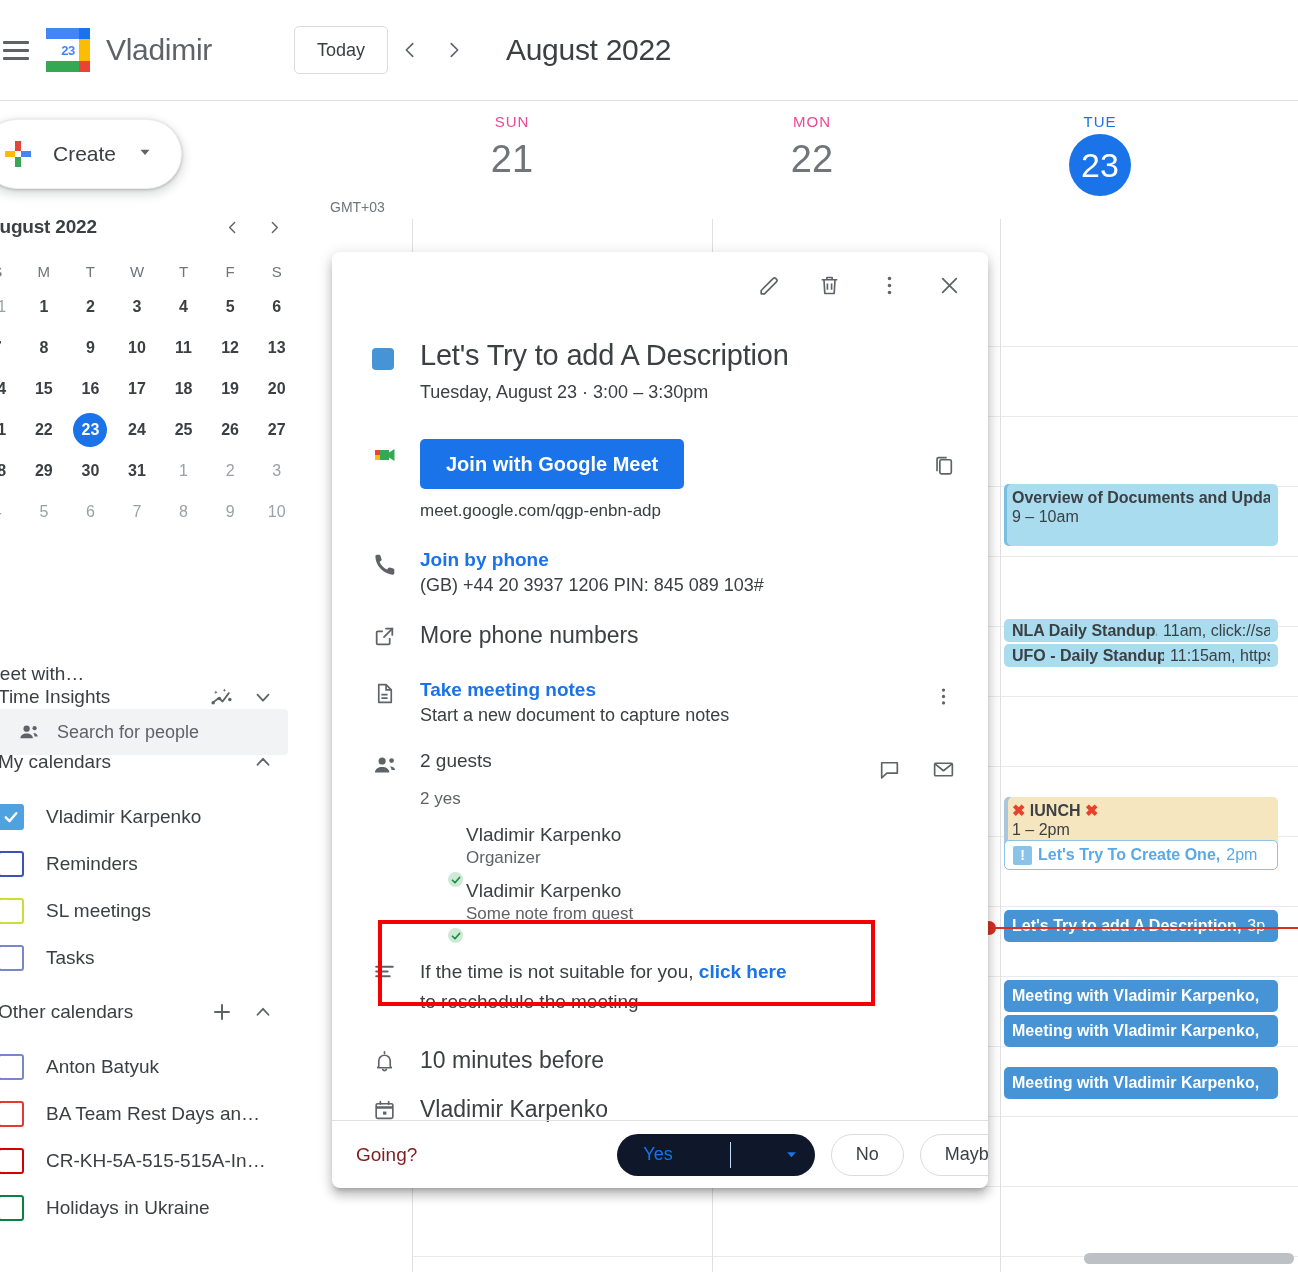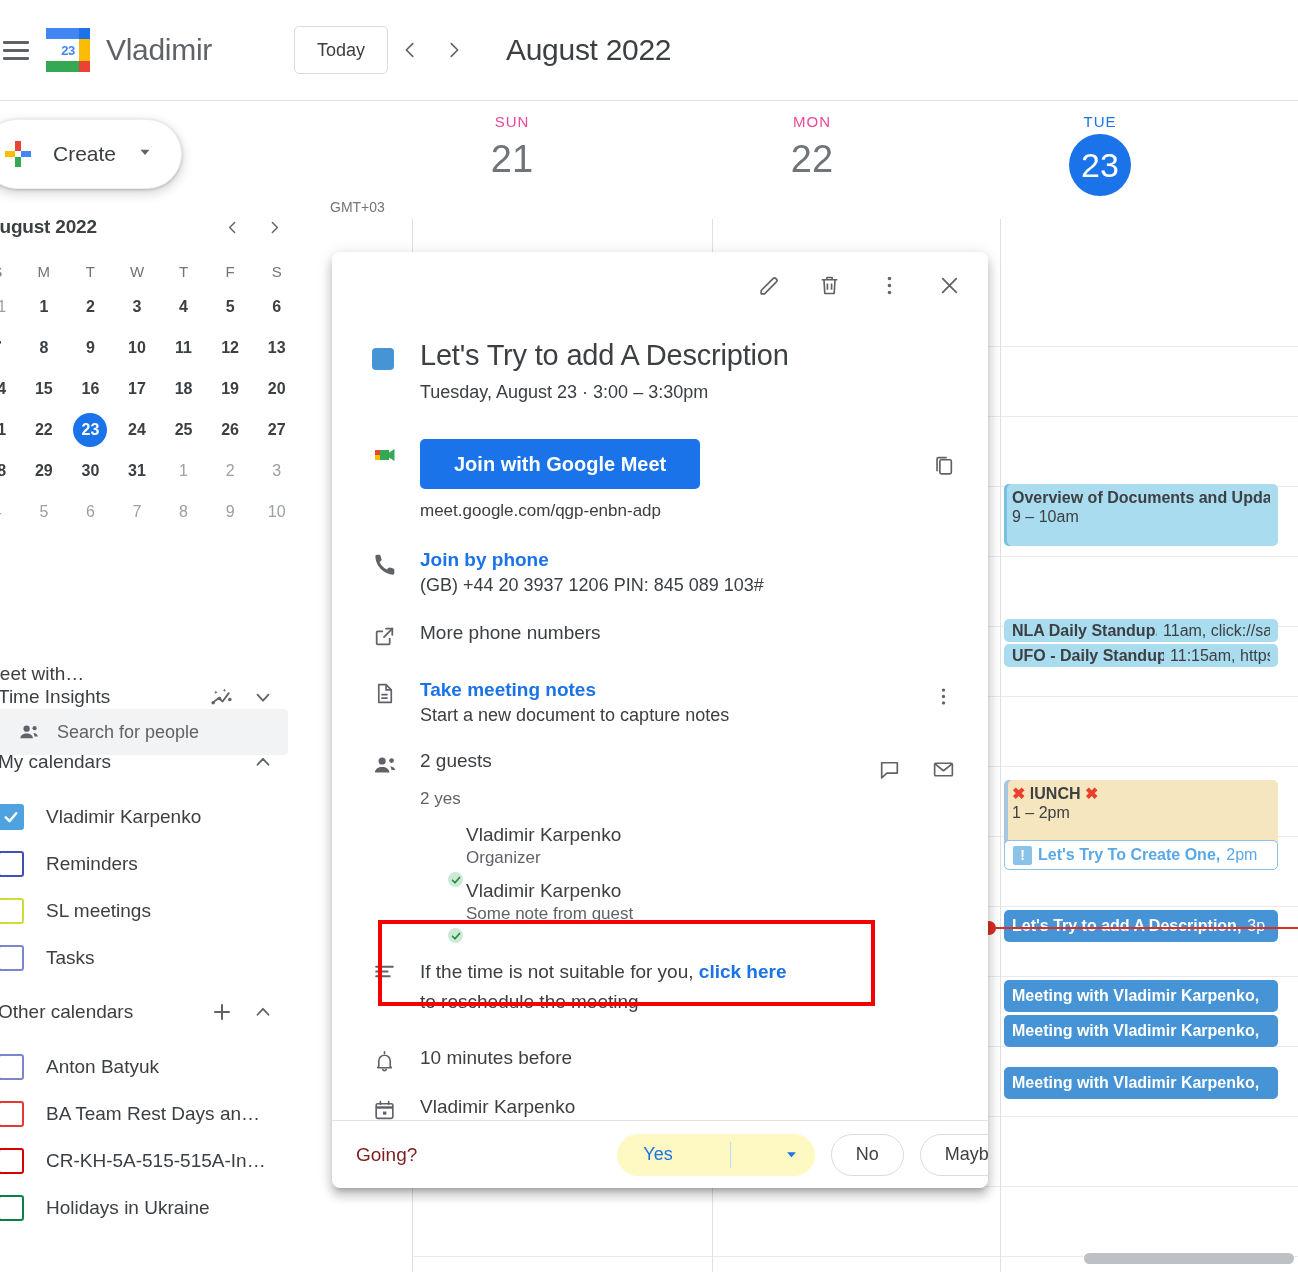--- a/index.html
+++ b/index.html
@@ -156,46 +156,46 @@
     color: #5f6368; cursor: pointer; }
   .pu-body { position: absolute; left: 0; top: 62px; width: 656px; height: 806px; padding: 0 28px 0 40px; }
   .row { display: flex; }
   .rico { width: 48px; flex: 0 0 48px; display: flex; justify-content: flex-start;
     color: #5f6368; padding-top: 2px; }
   .rtxt { flex: 1 1 auto; min-width: 0; }
   .ev-color { width: 22px; height: 22px; border-radius: 4px; background: #4694d6; margin-top: 10px; }
   .ev-title { font-size: 29px; color: #3c4043; letter-spacing: -0.2px; line-height: 38px; }
   .ev-when { font-size: 18px; color: #3c4043; margin-top: 8px; }
   .meet-btn { display: inline-flex; align-items: center; justify-content: center;
-    height: 50px; padding: 0 34px; border-radius: 5px; background: #1a73e8; color: #fff;
+    height: 50px; padding: 0 26px; border-radius: 5px; background: #1a73e8; color: #fff;
     font-size: 20px; font-weight: 700; cursor: pointer; font-family: inherit; border: 0; }
   .meet-link { font-size: 17px; color: #3c4043; margin-top: 12px; }
   .lnk { color: #1a73e8; font-size: 19px; font-weight: 700; cursor: pointer; }
   .sub { font-size: 18px; color: #3c4043; margin-top: 4px; }
-  .plain { font-size: 19px; color: #3c4043; }
+  .plain { font-size: 23px; color: #3c4043; }
   .guest-count { font-size: 19px; color: #3c4043; }
   .guest-yes { font-size: 17px; color: #5f6368; margin-top: 17px; }
   .guest { display: flex; align-items: center; margin-top: 12px; }
   .ava { width: 40px; height: 40px; border-radius: 50%; position: relative; flex: 0 0 auto;
     overflow: hidden; }
   .ava .f { position: absolute; inset: 0; }
   .ava-chk { position: absolute; left: 26px; top: 24px; width: 19px; height: 19px;
     border-radius: 50%; background: #ceead6; display: flex; align-items: center;
     justify-content: center; border: 2px solid #fff; }
   .gwrap { position: relative; width: 46px; flex: 0 0 46px; }
   .gname { font-size: 19px; color: #3c4043; line-height: 24px; }
   .grole { font-size: 17px; color: #5f6368; line-height: 22px; }
   .desc-box { position: absolute; left: 378px; top: 920px; width: 497px; height: 86px;
     border: 4px solid #f50000; pointer-events: none; }
   .desc-text { font-size: 19px; color: #3c4043; line-height: 30px; }
   .pu-foot { position: absolute; left: 0; bottom: 0; width: 656px; height: 68px;
     border-top: 1px solid #e0e0e0; display: flex; align-items: center; padding: 0 24px 0 24px; }
   .going { font-size: 19px; color: #7f1d1d; }
   .rsvp { margin-left: 200px; display: flex; align-items: center; }
-  .yes-grp { display: flex; align-items: center; height: 42px; background: #fef9c3;
+  .yes-grp { display: flex; align-items: center; height: 42px; background: #0f172a;
     border-radius: 21px; overflow: hidden; cursor: pointer; gap: 37px; }
   .yes-lab { padding: 0 20px 0 26px; font-size: 18px; color: #1a73e8; }
   .yes-div { width: 1px; height: 26px; background: #c3d9f9; }
   .yes-car { padding: 0 16px; color: #1a73e8; display: flex; align-items: center; }
   .rsvp-btn { height: 42px; padding: 0 24px; border: 1px solid #dadce0; border-radius: 21px;
     background: #fff; font-size: 18px; color: #3c4043; margin-left: 16px; cursor: pointer;
     font-family: inherit; display: flex; align-items: center; }
   .vdiv { width: 1px; height: 34px; background: #dadce0; margin-left: 22px; }
   .foot-car { width: 44px; height: 44px; margin-left: 8px; display: flex;
     align-items: center; justify-content: center; color: #5f6368; cursor: pointer; }
@@ -490,21 +490,21 @@
 
         <div class="ev flat light" style="left:4px; top:400px; width:274px; height:23px">
           <span class="t">NLA Daily Standup,</span>
           <span class="s">11am, click://sa</span>
         </div>
         <div class="ev flat light" style="left:4px; top:425px; width:274px; height:23px">
           <span class="t">UFO - Daily Standup,</span>
           <span class="s">11:15am, https</span>
         </div>
 
-        <div class="ev cream" style="left:4px; top:561px; width:274px; height:68px">
+        <div class="ev cream" style="left:4px; top:578px; width:274px; height:68px">
           <div class="t"><span class="xm">✖</span> lUNCH <span class="xm">✖</span></div>
           <div class="s">1 – 2pm</div>
         </div>
 
         <div class="ev outline flat" style="left:4px; top:621px; width:274px; height:30px">
           <span class="bang">!</span>
           <span class="t">Let's Try To Create One,</span>
           <span class="s">2pm</span>
         </div>
 

